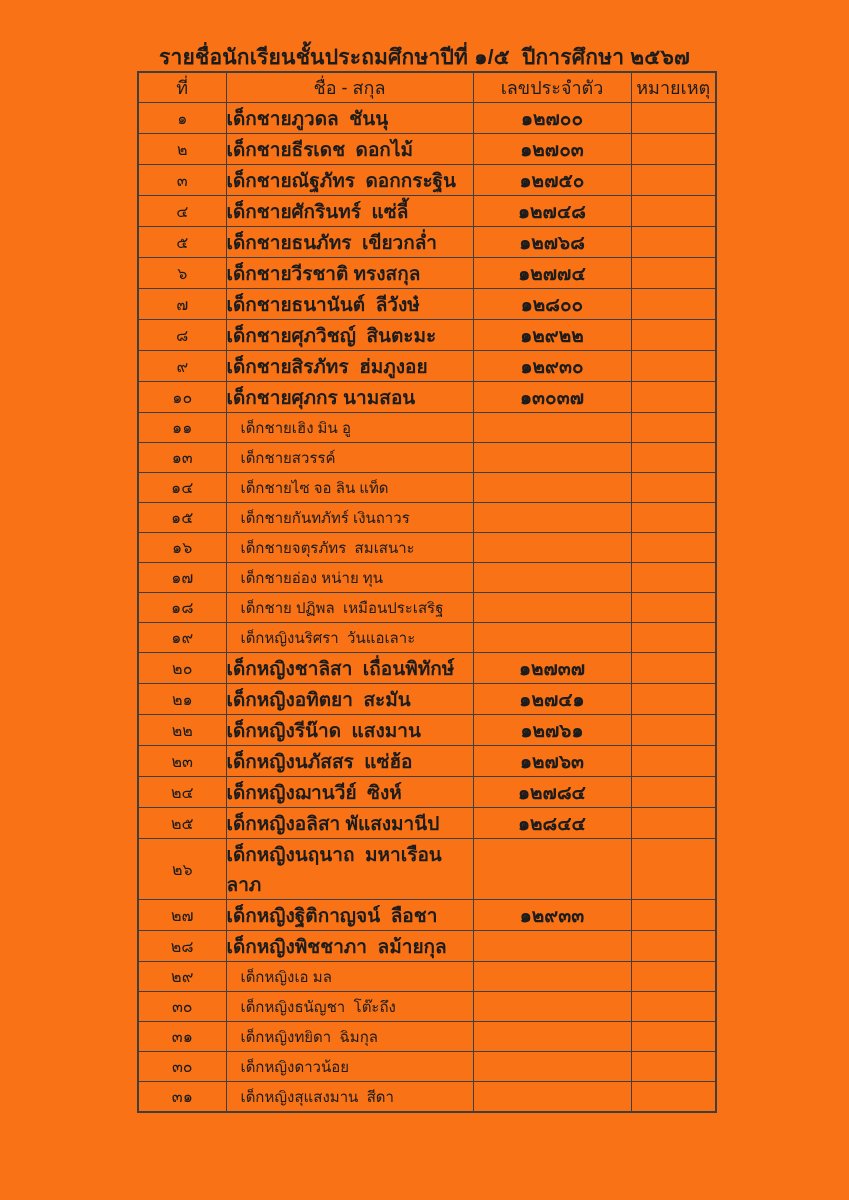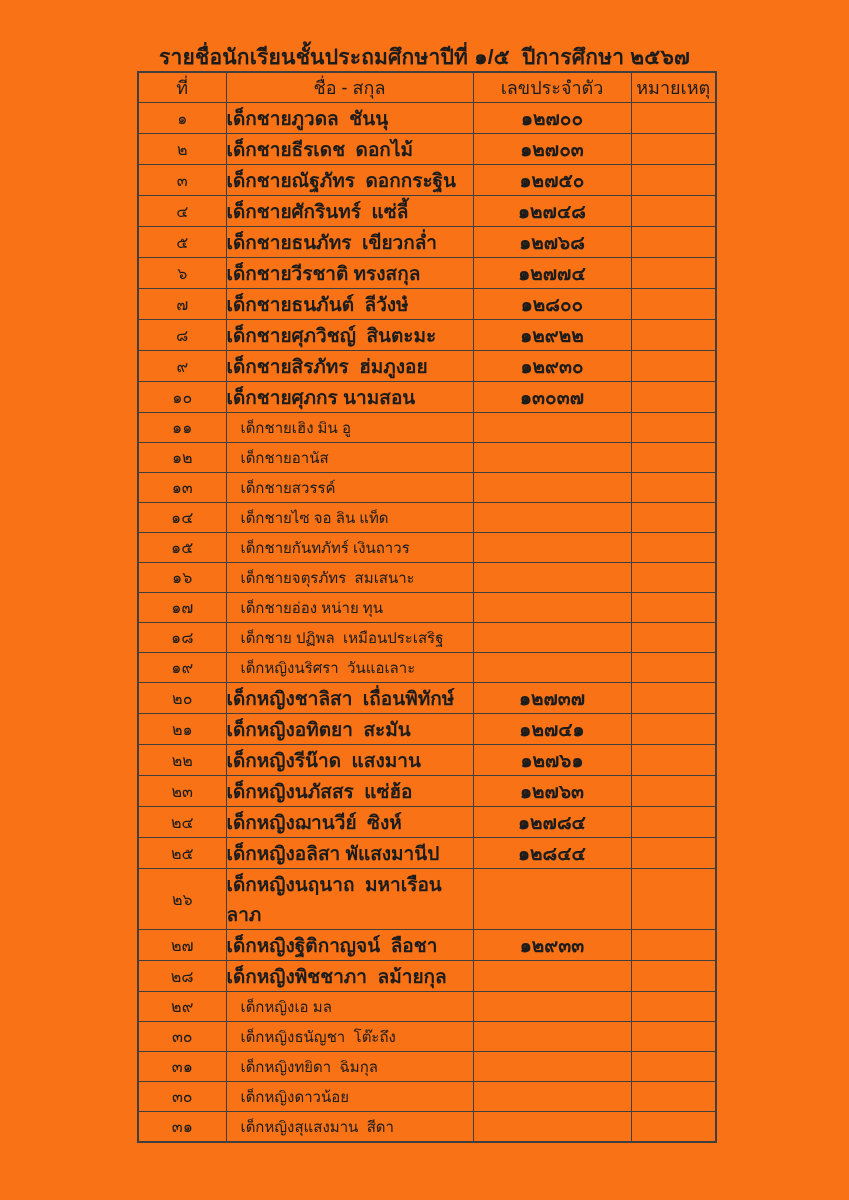--- a/index.html
+++ b/index.html
@@ -128,21 +128,21 @@
 
   <tr class="large">
     <td class="cell-no">๖</td>
     <td class="cell-name">เด็กชายวีรชาติ ทรงสกุล</td>
     <td class="cell-id">๑๒๗๗๔</td>
     <td class="cell-remark"></td>
   </tr>
 
   <tr class="large">
     <td class="cell-no">๗</td>
-    <td class="cell-name">เด็กชายธนภันต์  ลีวังษ๋</td>
+    <td class="cell-name">เด็กชายธนานันต์  ลีวังษ๋</td>
     <td class="cell-id">๑๒๘๐๐</td>
     <td class="cell-remark"></td>
   </tr>
 
   <tr class="large">
     <td class="cell-no">๘</td>
     <td class="cell-name">เด็กชายศุภวิชญ์  สินตะมะ</td>
     <td class="cell-id">๑๒๙๒๒</td>
     <td class="cell-remark"></td>
   </tr>
@@ -161,26 +161,20 @@
     <td class="cell-remark"></td>
   </tr>
 
   <tr class="small">
     <td class="cell-no">๑๑</td>
     <td class="cell-name">เด็กชายเฮิง มิน อู</td>
     <td class="cell-id"></td>
     <td class="cell-remark"></td>
   </tr>
 
-  <tr class="small">
-    <td class="cell-no">๑๒</td>
-    <td class="cell-name">เด็กชายอานัส</td>
-    <td class="cell-id"></td>
-    <td class="cell-remark"></td>
-  </tr>
 
   <tr class="small">
     <td class="cell-no">๑๓</td>
     <td class="cell-name">เด็กชายสวรรค์</td>
     <td class="cell-id"></td>
     <td class="cell-remark"></td>
   </tr>
 
   <tr class="small">
     <td class="cell-no">๑๔</td>

